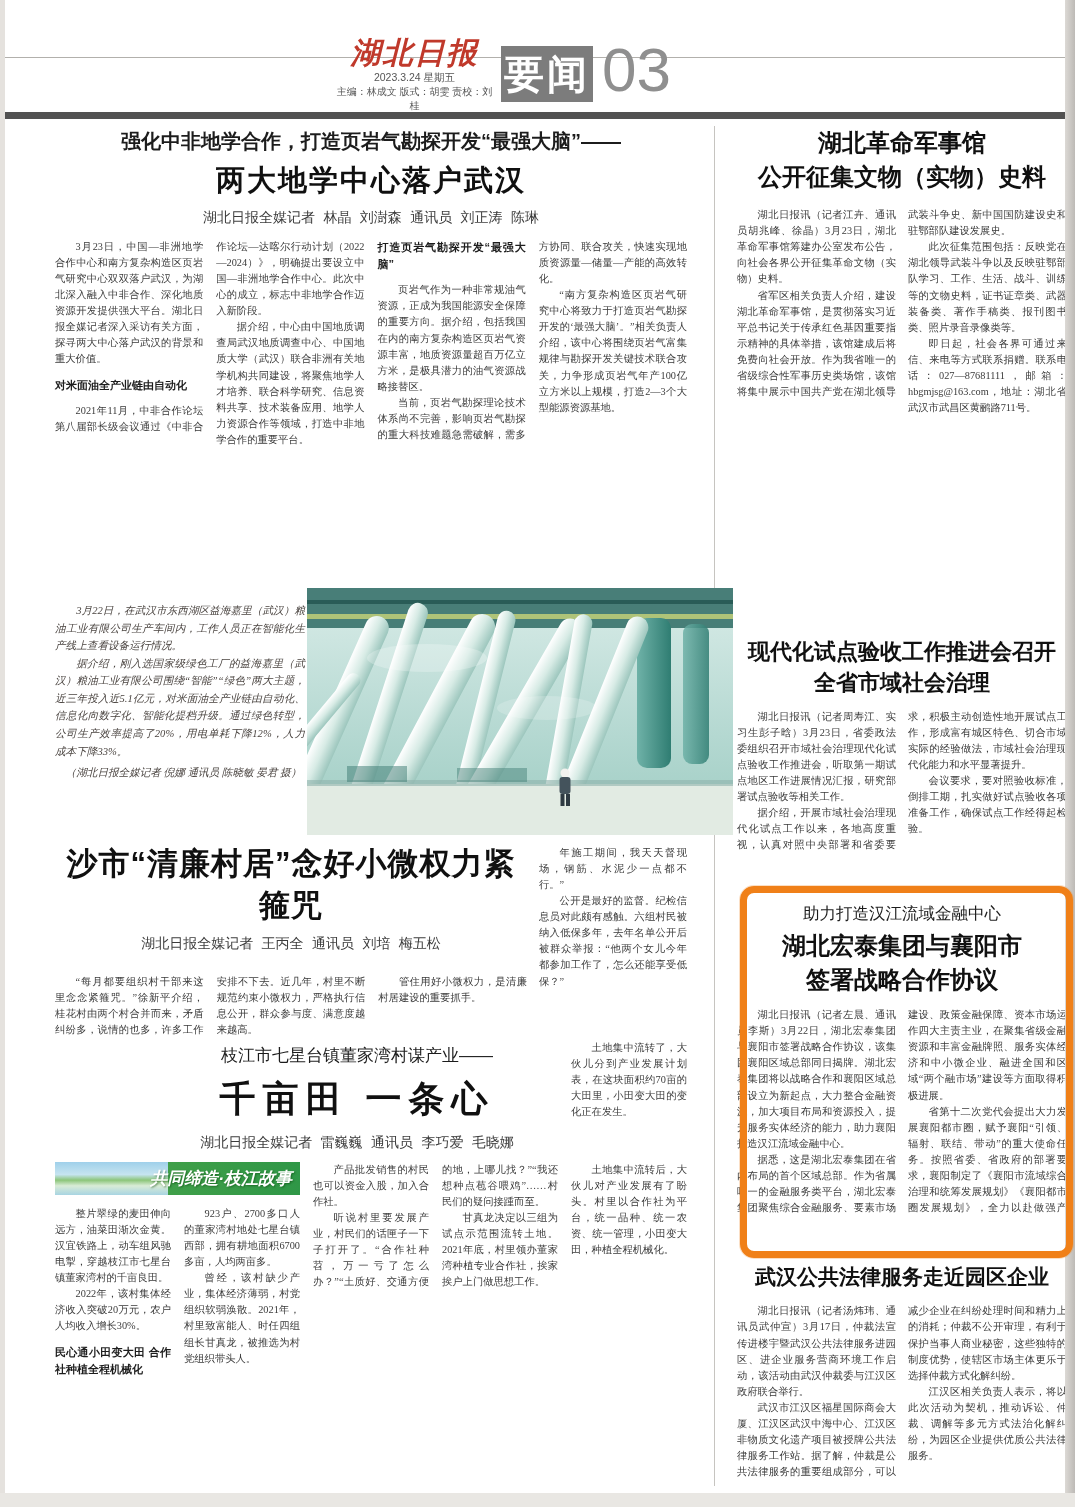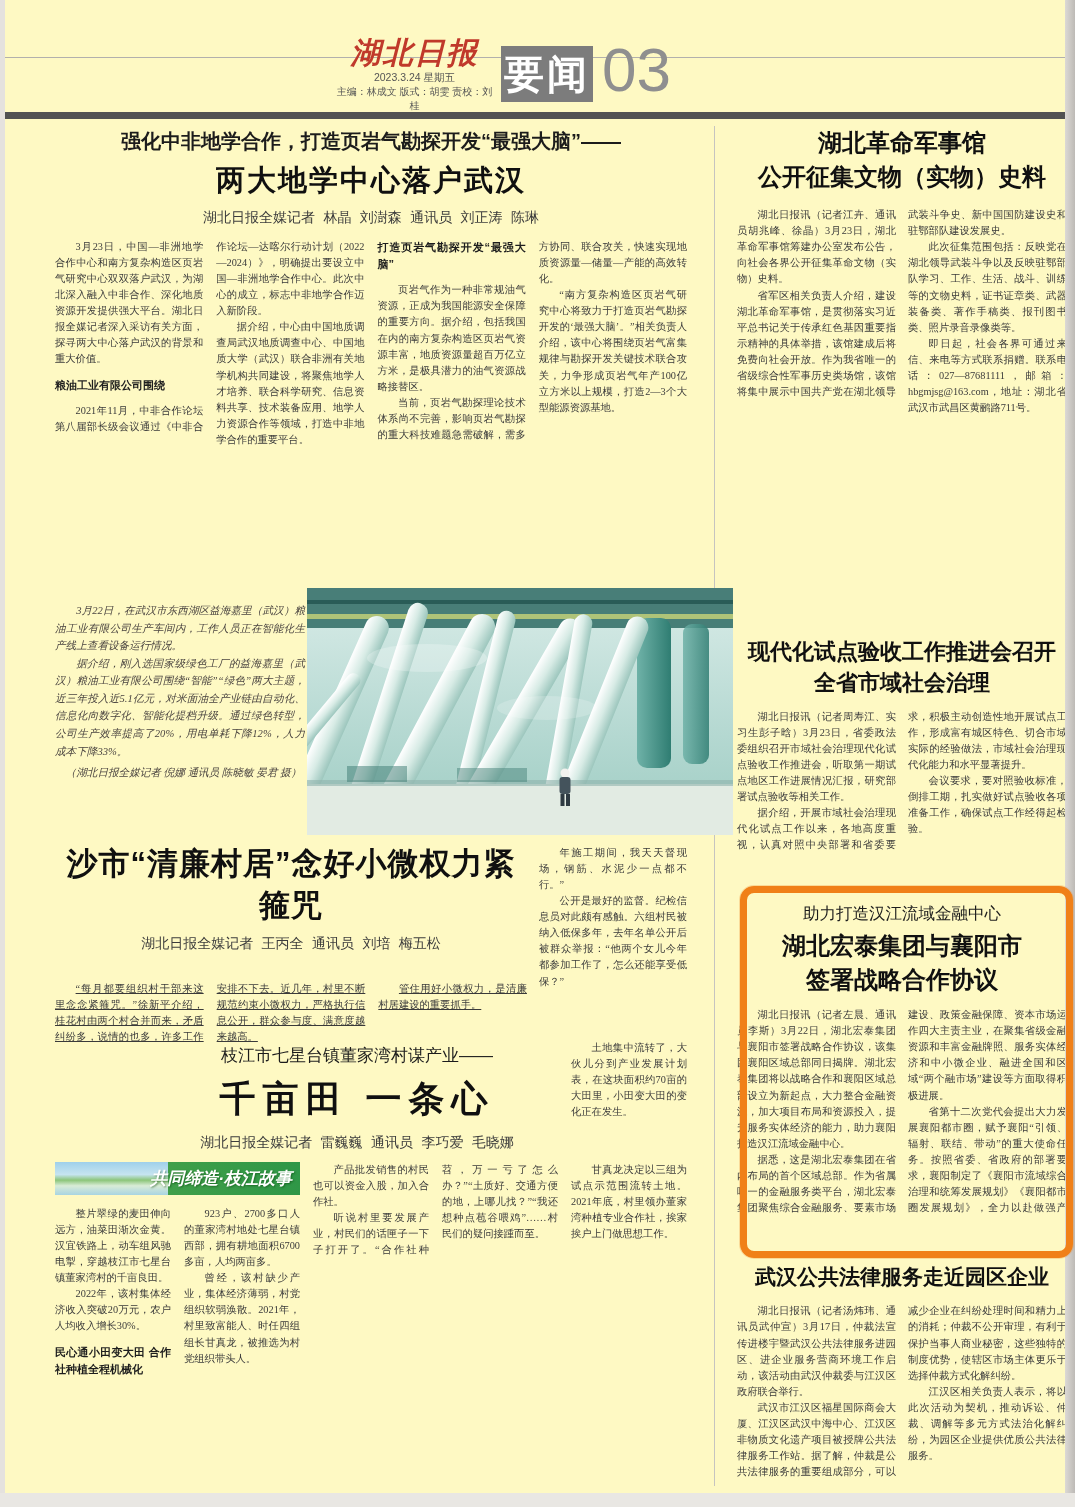--- a/index.html
+++ b/index.html
@@ -1,17 +1,17 @@
 <!DOCTYPE html>
 <html><head>
 <meta charset="utf-8">
 <style>
   html,body{margin:0;padding:0;}
   body{background:#d8d6d2;font-family:"Liberation Serif",serif;}
-  #page{position:relative;width:1075px;height:1507px;background:#fef9c3;overflow:hidden;
+  #page{position:relative;width:1075px;height:1507px;background:#ffffff;overflow:hidden;
         box-shadow:0 0 8px rgba(0,0,0,.3);}
   .edge-right{position:absolute;top:0;right:0;width:10px;height:100%;
         background:linear-gradient(90deg,#dcd9d5,#bdbab6);}
   .edge-bottom{position:absolute;left:0;bottom:0;width:100%;height:14px;background:#e9e7e3;}
   .edge-left{position:absolute;top:0;left:0;width:5px;height:100%;background:#e5e2de;}
 
   
   .toprule{position:absolute;top:57px;left:0;width:1066px;height:1px;background:#b2b0ac;}
   .thickbar{position:absolute;top:112px;left:0;width:1066px;height:7px;background:#525252;}
   .mast{position:absolute;left:332px;top:36px;width:165px;text-align:center;}
@@ -49,21 +49,21 @@
   .green-block .credit{margin-top:4px;text-indent:1em;}
 
   
   .photo{position:absolute;left:307px;top:588px;width:426px;height:247px;}
 
   
   .art-sha{position:absolute;left:55px;top:843px;width:632px;height:196px;}
   .art-sha .main{position:absolute;left:0;top:0;width:472px;}
   .art-sha .headline{font-size:31px;letter-spacing:1px;}
   .art-sha .byline{margin-top:8px;}
-  .art-sha .cols{margin-top:28px;column-count:3;column-gap:13px;height:108px;text-decoration:underline;}
+  .art-sha .cols{margin-top:21px;column-count:3;column-gap:13px;height:108px;}
   .art-sha .side{position:absolute;right:0;top:2px;width:148px;height:190px;}
 
   
   .art-qm{position:absolute;left:55px;top:1038px;width:632px;height:460px;}
   .art-qm .header{position:absolute;left:92px;top:6px;width:420px;}
   .art-qm .kicker{font-size:17px;font-weight:500;}
   .art-qm .headline{font-size:36px;letter-spacing:7px;margin:8px 0 10px;}
   .art-qm .side5{position:absolute;right:0;top:2px;width:116px;height:116px;}
   .banner{position:absolute;left:0;top:124px;width:245px;height:33px;
         background:linear-gradient(90deg,#4ea64b 0%,#2f9747 100%);overflow:hidden;}
@@ -113,21 +113,21 @@
   <div class="thickbar"></div>
 
   <div class="divider-v"></div>
 
   <div class="art-geo">
     <div class="kicker">强化中非地学合作，打造页岩气勘探开发“最强大脑”——</div>
     <div class="headline">两大地学中心落户武汉</div>
     <div class="byline">湖北日报全媒记者 林晶 刘澍森 通讯员 刘正涛 陈琳</div>
     <div class="body">
       <p>3月23日，中国—非洲地学合作中心和南方复杂构造区页岩气研究中心双双落户武汉，为湖北深入融入中非合作、深化地质资源开发提供强大平台。湖北日报全媒记者深入采访有关方面，探寻两大中心落户武汉的背景和重大价值。</p>
-      <h4>粮油工业有限公司围绕</h4>
+      <h4>对米面油全产业链由自动化</h4>
       <p>2021年11月，中非合作论坛第八届部长级会议通过《中非合作论坛—达喀尔行动计划（2022—2024）》，明确提出要设立中国—非洲地学合作中心。此次中心的成立，标志中非地学合作迈入新阶段。</p>
       <p>据介绍，中心由中国地质调查局武汉地质调查中心、中国地质大学（武汉）联合非洲有关地学机构共同建设，将聚焦地学人才培养、联合科学研究、信息资料共享、技术装备应用、地学人力资源合作等领域，打造中非地学合作的重要平台。</p>
       <h4>打造页岩气勘探开发“最强大脑”</h4>
       <p>页岩气作为一种非常规油气资源，正成为我国能源安全保障的重要方向。据介绍，包括我国在内的南方复杂构造区页岩气资源丰富，地质资源量超百万亿立方米，是极具潜力的油气资源战略接替区。</p>
       <p>当前，页岩气勘探理论技术体系尚不完善，影响页岩气勘探的重大科技难题急需破解，需多方协同、联合攻关，快速实现地质资源量—储量—产能的高效转化。</p>
       <p>“南方复杂构造区页岩气研究中心将致力于打造页岩气勘探开发的‘最强大脑’。”相关负责人介绍，该中心将围绕页岩气富集规律与勘探开发关键技术联合攻关，力争形成页岩气年产100亿立方米以上规模，打造2—3个大型能源资源基地。</p>
     </div>
   </div>
 
   <div class="green-block">
@@ -217,20 +217,21 @@
       <p>整片翠绿的麦田伸向远方，油菜田渐次金黄。汉宜铁路上，动车组风驰电掣，穿越枝江市七星台镇董家湾村的千亩良田。</p>
       <p>2022年，该村集体经济收入突破20万元，农户人均收入增长30%。</p>
       <h4>民心通小田变大田 合作社种植全程机械化</h4>
       <p>923户、2700多口人的董家湾村地处七星台镇西部，拥有耕地面积6700多亩，人均两亩多。</p>
       <p>曾经，该村缺少产业，集体经济薄弱，村党组织软弱涣散。2021年，村里致富能人、时任四组组长甘真龙，被推选为村党组织带头人。</p>
     </div>
     <div class="right3 body">
       <p>产品批发销售的村民也可以资金入股，加入合作社。</p>
       <p>听说村里要发展产业，村民们的话匣子一下子打开了。“合作社种苕，万一亏了怎么办？”“土质好、交通方便的地，上哪儿找？”“我还想种点苞谷喂鸡”……村民们的疑问接踵而至。</p>
       <p>甘真龙决定以三组为试点示范围流转土地。2021年底，村里领办董家湾种植专业合作社，挨家挨户上门做思想工作。</p>
+      <p>土地集中流转后，大伙儿对产业发展有了盼头。村里以合作社为平台，统一品种、统一农资、统一管理，小田变大田，种植全程机械化。</p>
     </div>
   </div>
 
   <div class="rail art-r1">
     <div class="headline">
       <div>湖北革命军事馆</div>
       <div>公开征集文物（实物）史料</div>
     </div>
     <div class="body">
       <p>湖北日报讯（记者江卉、通讯员胡兆峰、徐晶）3月23日，湖北革命军事馆筹建办公室发布公告，向社会各界公开征集革命文物（实物）史料。</p>

